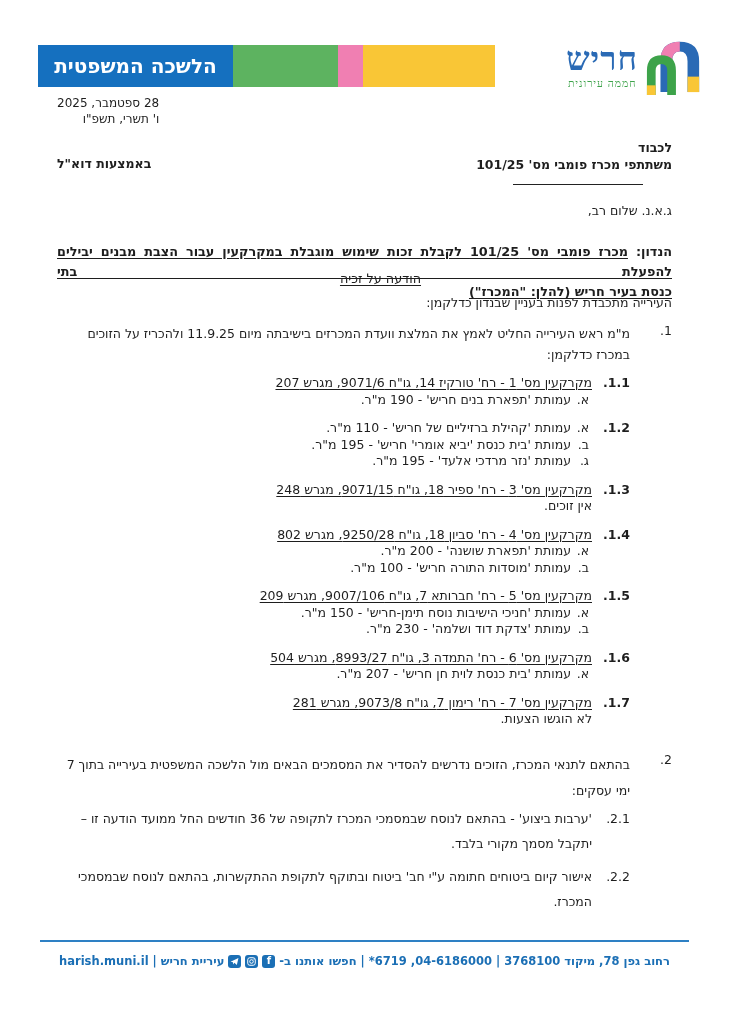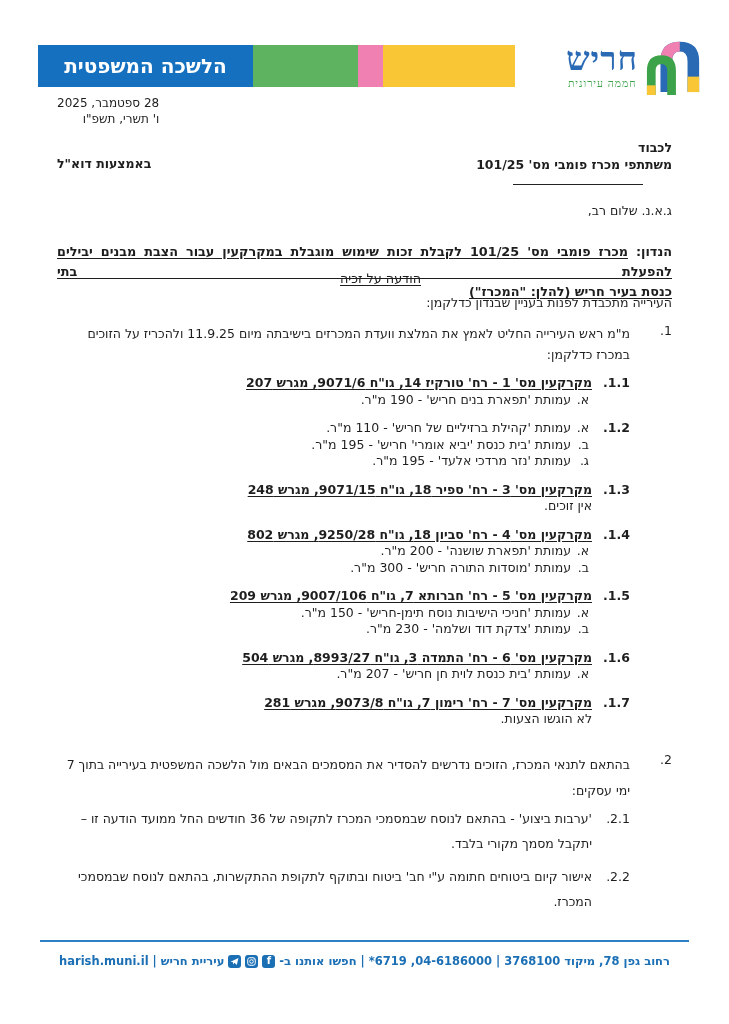--- a/index.html
+++ b/index.html
@@ -7,21 +7,21 @@
     width:729px;height:1024px;background:#ffffff;overflow:hidden;position:relative;
     font-family:"DejaVu Sans","Liberation Sans",sans-serif;
     color:#1e1e1e;direction:rtl;
   }
   
   .logo{position:absolute;top:36px;right:26px;display:flex;align-items:flex-start;gap:7px;}
   .logo-text{display:flex;flex-direction:column;align-items:center;margin-top:6px;font-family:Liberation Serif, serif;}
   .logo-title{font-size:33px;font-weight:bold;color:#2a6ab5;line-height:34px;letter-spacing:1px;}
   .logo-sub{font-size:10.5px;color:#3da34a;margin-top:2px;letter-spacing:1px;}
   .bar{position:absolute;top:45px;left:38px;width:477px;height:42px;display:flex;direction:ltr;}
-  .seg-blue{width:215px;background:#1570bf;display:flex;align-items:center;justify-content:center;}
+  .seg-blue{width:195px;background:#1570bf;display:flex;align-items:center;justify-content:center;}
   .seg-green{width:105px;background:#5db360;}
   .seg-pink{width:25px;background:#f07fb2;}
   .seg-yellow{width:132px;background:#f9c636;}
   .bar-label{color:#ffffff;font-weight:bold;font-size:20px;direction:rtl;}
   .date-block{position:absolute;top:95px;left:57px;font-size:12px;line-height:16px;text-align:right;}
   .delivery{position:absolute;top:156px;left:57px;font-size:12.5px;font-weight:bold;}
   .recipient{position:absolute;top:139px;right:57px;font-size:12.5px;font-weight:bold;line-height:17px;text-align:right;}
   .recipient-rule{position:absolute;top:184px;right:86px;width:130px;border-top:1.4px solid #222;}
   .greeting{position:absolute;top:203px;right:57px;font-size:12.5px;}
   
@@ -35,21 +35,21 @@
   .list{position:absolute;top:323px;right:57px;left:57px;font-size:12.5px;}
   .item-row{display:flex;}
   .item-num{flex:none;width:42px;}
   .item-body{flex:1;min-width:0;}
   .p-main{line-height:21px;text-align:right;}
   .parcels{padding-top:10px;}
   .parcel{margin-bottom:12px;}
   .parcel-row{display:flex;line-height:16.5px;}
   .parcel-num{flex:none;width:38px;font-weight:bold;}
   .parcel-body{flex:1;min-width:0;}
-  .parcel-title{font-weight:bold;text-decoration:underline;text-underline-offset:2px;}
+  .parcel-title{font-weight:normal;text-decoration:underline;text-underline-offset:2px;}
   .winner-row{display:flex;line-height:16.5px;padding-right:3px;}
   .winner-letter{flex:none;width:18px;}
   .winner-text{flex:1;}
   .parcel-note{line-height:16.5px;}
   .item2{margin-top:12px;}
   .p-main2{line-height:26px;text-align:right;}
   .sub2{margin-top:2px;}
   .sub2-row{display:flex;line-height:25px;margin-bottom:8px;}
   .sub2-num{flex:none;width:38px;}
   .sub2-body{flex:1;min-width:0;text-align:right;}
@@ -177,21 +177,21 @@
           <div class="parcel-row">
             <div class="parcel-num">1.4.</div>
             <div class="parcel-body">
               <div class="parcel-title">מקרקעין מס' 4 - רח' סביון 18, גו"ח 9250/28, מגרש 802</div>
               <div class="winner-row">
                 <span class="winner-letter">א.</span>
                 <span class="winner-text">עמותת 'תפארת שושנה' - 200 מ"ר.</span>
               </div>
               <div class="winner-row">
                 <span class="winner-letter">ב.</span>
-                <span class="winner-text">עמותת 'מוסדות התורה חריש' - 300 מ"ר.</span>
+                <span class="winner-text">עמותת 'מוסדות התורה חריש' - 100 מ"ר.</span>
               </div>
             </div>
           </div>
         </div>
 
         <div class="parcel">
           <div class="parcel-row">
             <div class="parcel-num">1.5.</div>
             <div class="parcel-body">
               <div class="parcel-title">מקרקעין מס' 5 - רח' חברותא 7, גו"ח 9007/106, מגרש 209</div>

